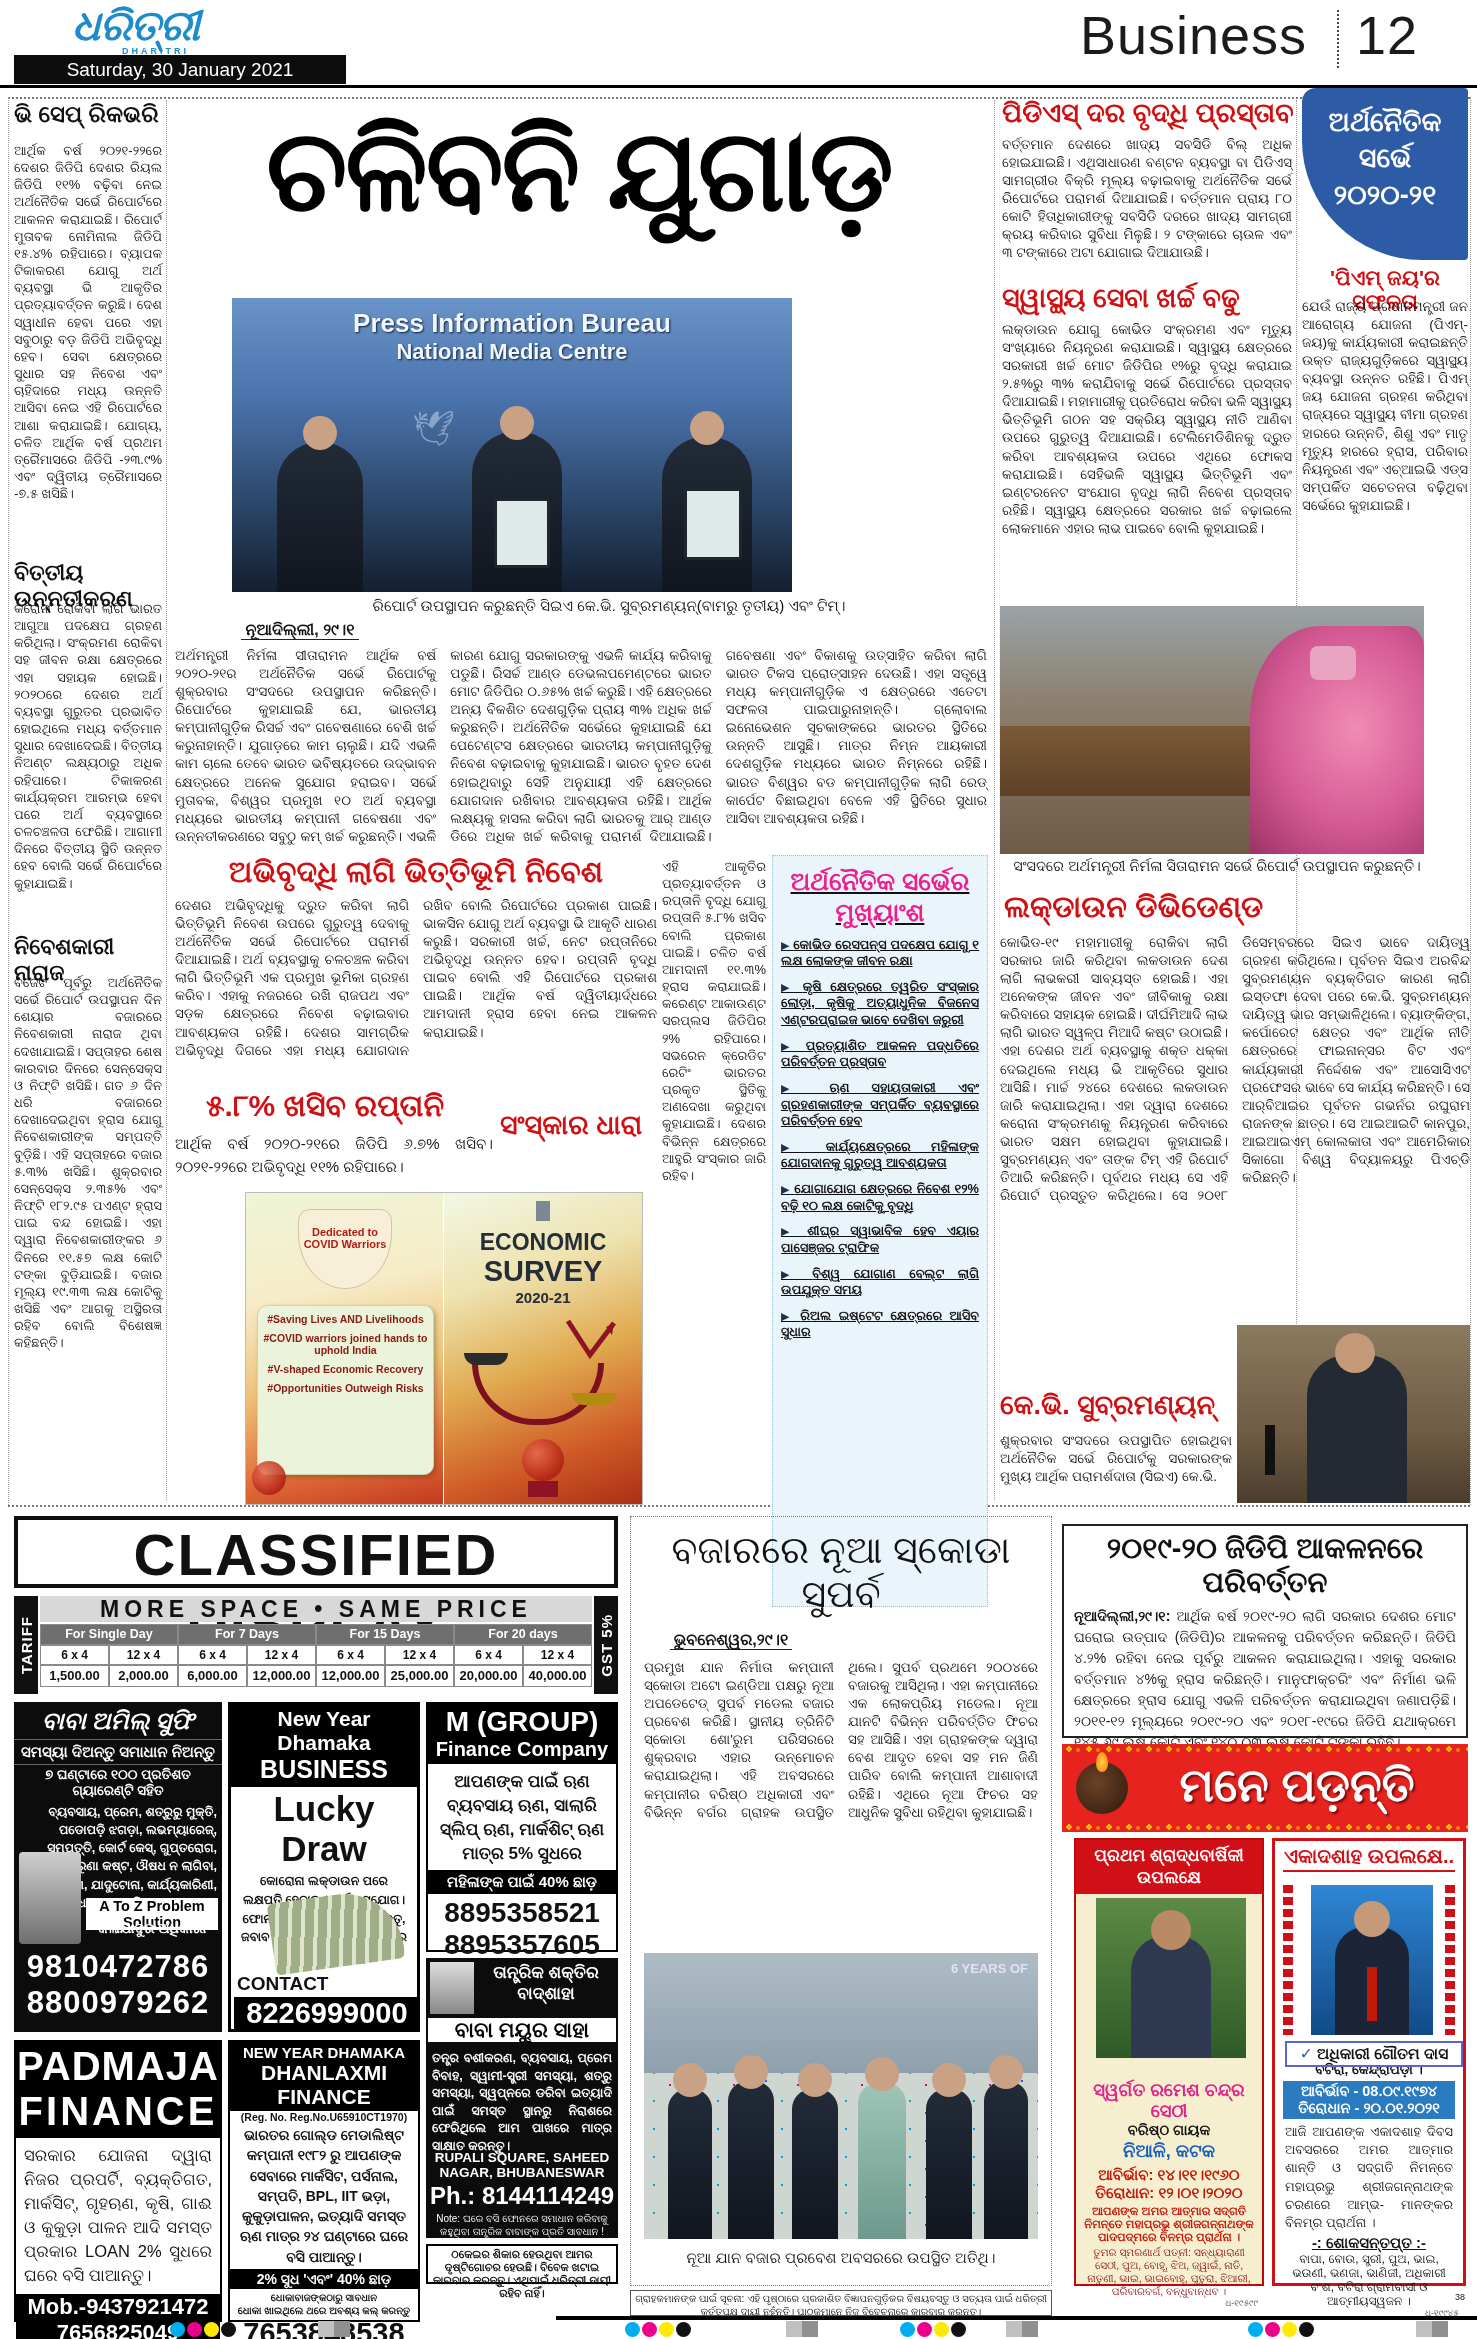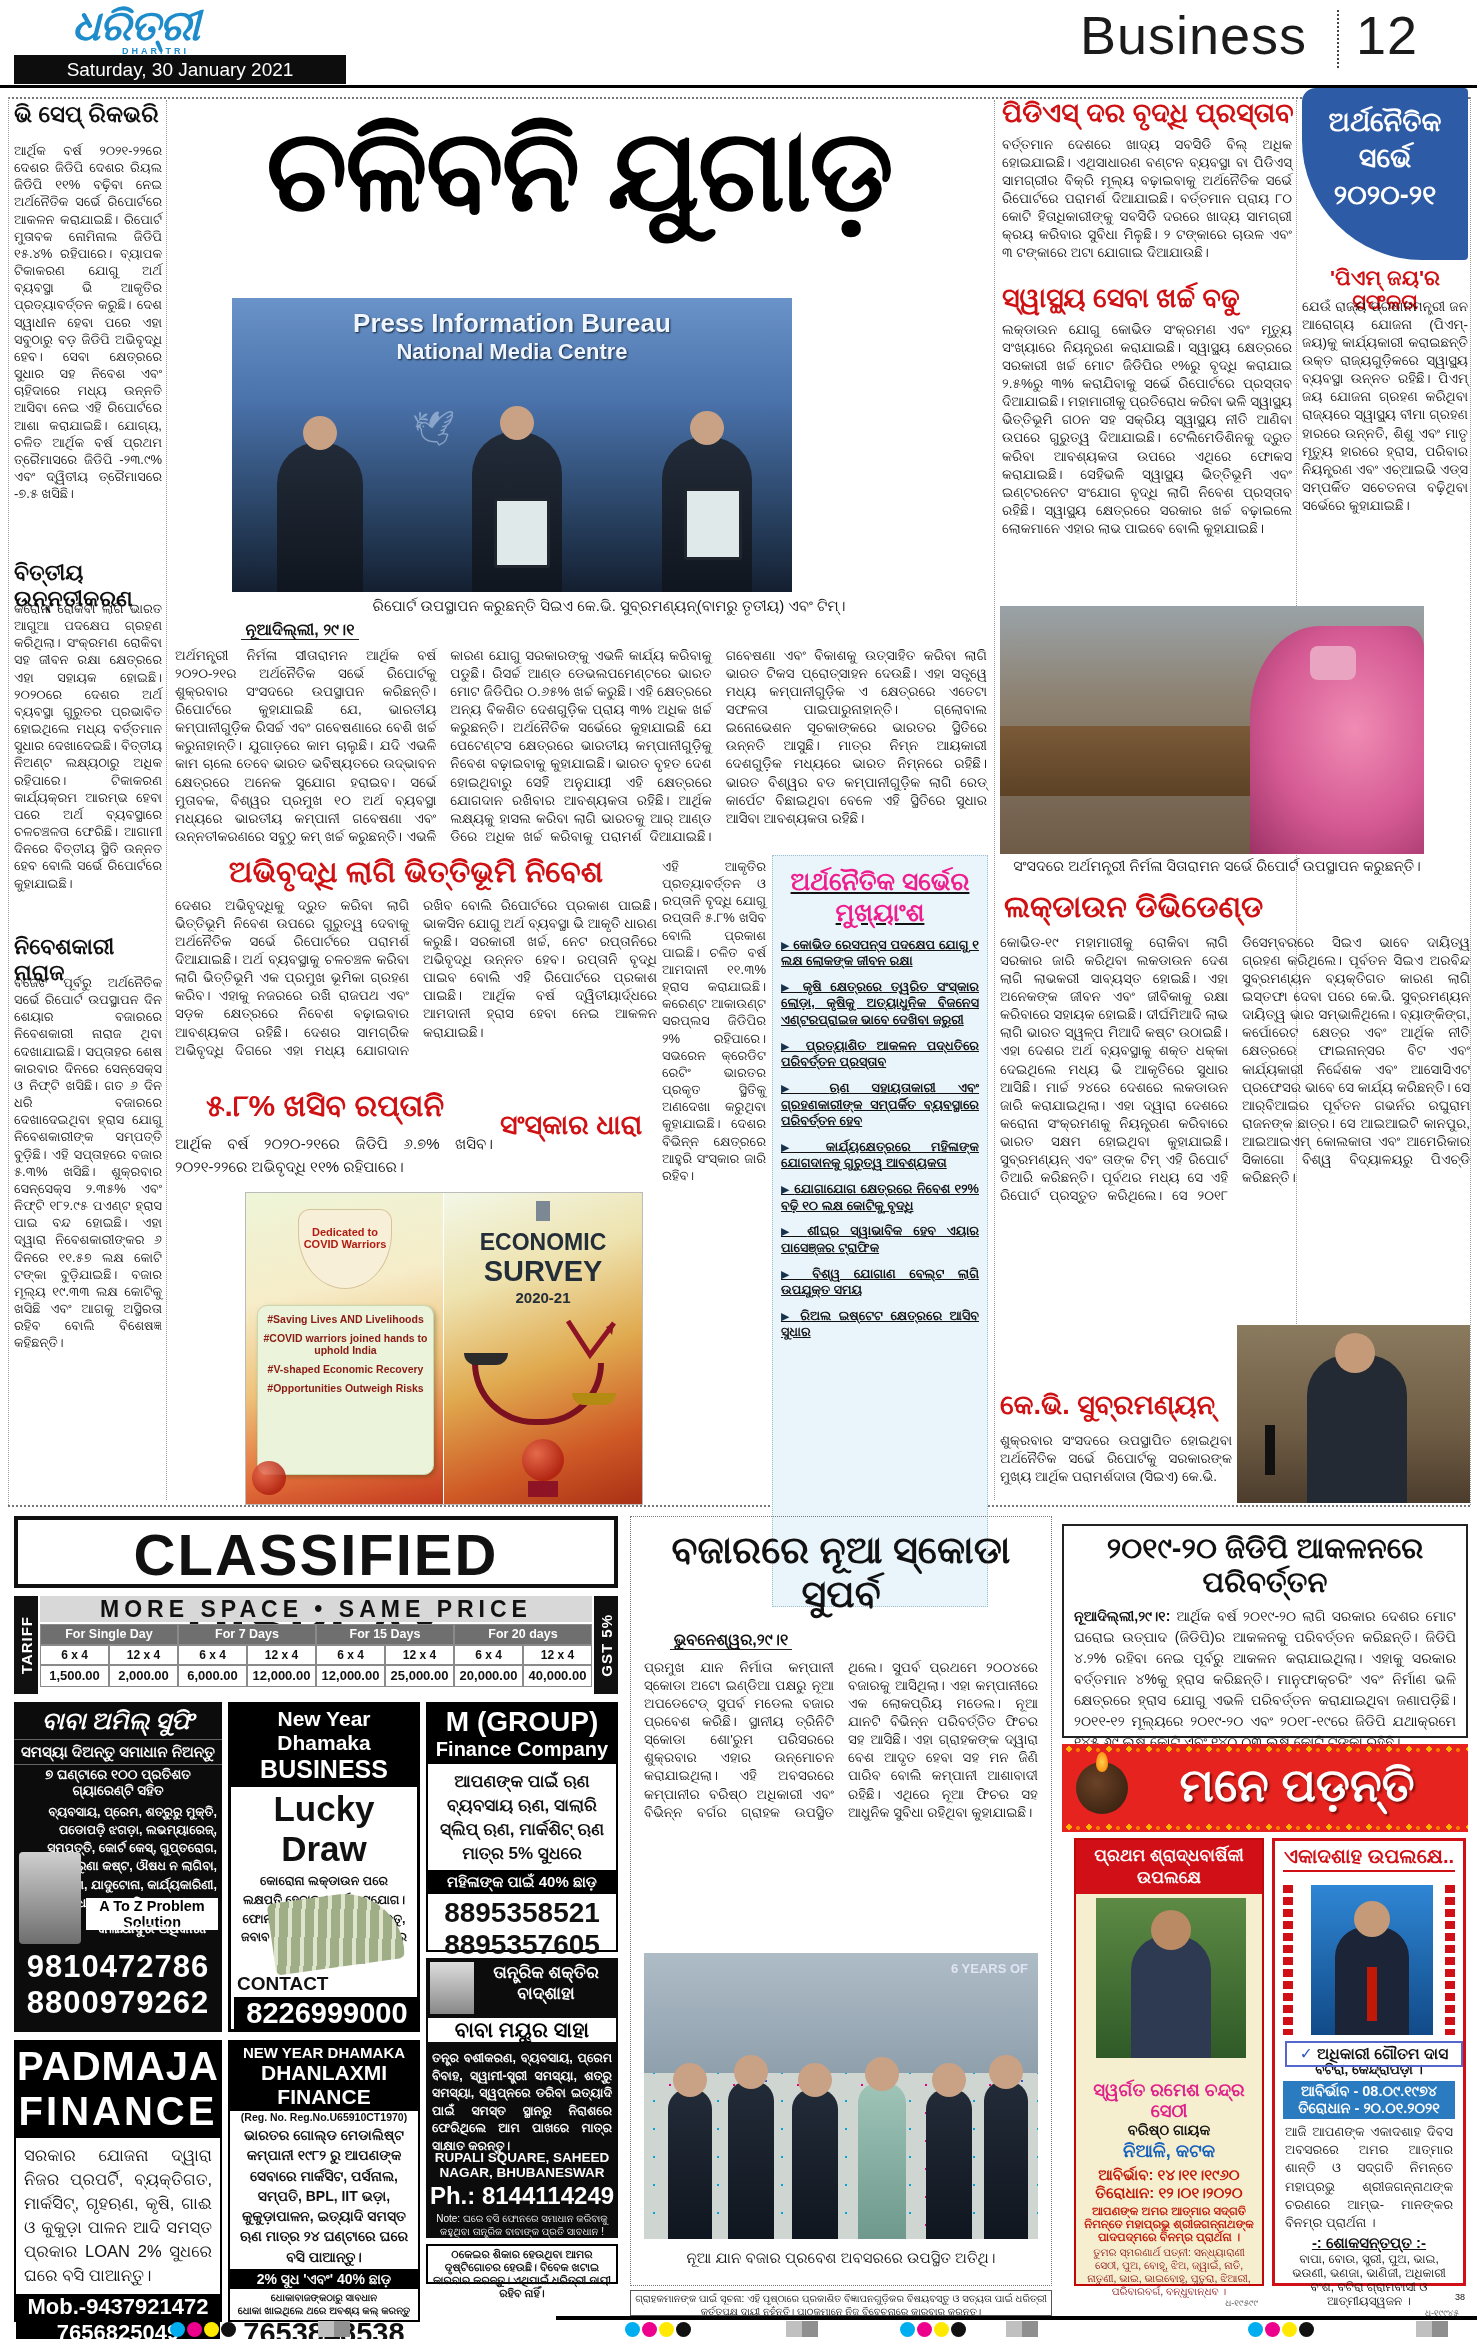--- a/index.html
+++ b/index.html
@@ -307,21 +307,21 @@
     <div class="ab" style="left:52px;top:4px;width:136px;font-size:17px;font-weight:800;line-height:1.25;">ତାନ୍ତ୍ରିକ ଶକ୍ତିର ବାଦ୍‌ଶାହା</div>
     <div class="ab" style="left:2px;top:60px;width:188px;background:#fff;color:#000;font-size:21px;font-weight:800;">ବାବା ମୟୁର ସାହା</div>
     <div class="ab jt" style="left:6px;top:92px;width:180px;font-size:12.5px;font-weight:700;line-height:1.4;">ତନ୍ତ୍ର ବଶୀକରଣ, ବ୍ୟବସାୟ, ପ୍ରେମ ବିବାହ, ସ୍ୱାମୀ-ସ୍ତ୍ରୀ ସମସ୍ୟା, ଶତ୍ରୁ ସମସ୍ୟା, ସ୍ୱପ୍ନରେ ଡରିବା ଇତ୍ୟାଦି ପାଇଁ ସମସ୍ତ ସ୍ଥାନରୁ ନିରାଶରେ ଫେରିଥିଲେ ଆମ ପାଖରେ ମାତ୍ର ସାକ୍ଷାତ କରନ୍ତୁ।</div>
     <div class="ab" style="left:2px;top:192px;width:188px;font-size:13.5px;font-weight:800;">RUPALI SQUARE, SAHEED NAGAR, BHUBANESWAR</div>
     <div class="ab" style="left:2px;top:224px;width:188px;font-size:24px;font-weight:900;">Ph.: 8144114249</div>
     <div class="ab tiny" style="left:4px;top:254px;width:184px;">Note: ଘରେ ବସି ଫୋନରେ ସମାଧାନ କରିବାକୁ କହୁଥିବା ତାନ୍ତ୍ରିକ ବାବାଙ୍କ ପ୍ରତି ସାବଧାନ !</div>
   </div>
   <div class="ab ct" style="left:426px;top:2244px;width:192px;height:40px;border:2px solid #000;font-size:11px;font-weight:700;box-sizing:border-box;padding:2px;">ଠକେଇର ଶିକାର ହେଉଥିବା ଆମର ଦୃଷ୍ଟିଗୋଚର ହେଉଛି। ବିବେକ ଖଟାଇ କାରବାର କରନ୍ତୁ। ଏଥିପାଇଁ ଧରିତ୍ରୀ ଦାୟୀ ରହିବ ନାହିଁ।</div>
 
   <div class="ab" style="left:630px;top:1516px;width:422px;height:770px;border:1px dotted #777;box-sizing:border-box;">
-    <div class="ct" style="font-size:38px;font-weight:700;margin-top:12px;">ବଜାରରେ ନୂଆ ସ୍କୋଡା ସୁପର୍ବ</div>
+    <div class="ct" style="font-size:38px;font-weight:400;margin-top:12px;">ବଜାରରେ ନୂଆ ସ୍କୋଡା ସୁପର୍ବ</div>
     <div class="dateline" style="margin-top:14px;width:200px;"><span>ଭୁବନେଶ୍ୱର,୨୯।୧</span></div>
     <div class="body-txt jt cols2" style="margin:10px 13px 0 13px;height:300px;">ପ୍ରମୁଖ ଯାନ ନିର୍ମାତା କମ୍ପାନୀ ସ୍କୋଡା ଅଟୋ ଇଣ୍ଡିଆ ପକ୍ଷରୁ ନୂଆ ଅପଡେଟେଡ୍ ସୁପର୍ବ ମଡେଲ ବଜାର ପ୍ରବେଶ କରିଛି। ସ୍ଥାନୀୟ ତ୍ରିନିଟି ସ୍କୋଡା ଶୋ'ରୁମ ପରିସରରେ ଶୁକ୍ରବାର ଏହାର ଉନ୍ମୋଚନ କରାଯାଇଥିଲା। ଏହି ଅବସରରେ କମ୍ପାନୀର ବରିଷ୍ଠ ଅଧିକାରୀ ଏବଂ ବିଭିନ୍ନ ବର୍ଗର ଗ୍ରାହକ ଉପସ୍ଥିତ ଥିଲେ। ସୁପର୍ବ ପ୍ରଥମେ ୨୦୦୪ରେ ବଜାରକୁ ଆସିଥିଲା। ଏହା କମ୍ପାନୀରେ ଏକ ଲୋକପ୍ରିୟ ମଡେଲ। ନୂଆ ଯାନଟି ବିଭିନ୍ନ ପରିବର୍ତ୍ତିତ ଫିଚର ସହ ଆସିଛି। ଏହା ଗ୍ରାହକଙ୍କ ଦ୍ୱାରା ବେଶ ଆଦୃତ ହେବା ସହ ମନ ଜିଣି ପାରିବ ବୋଲି କମ୍ପାନୀ ଆଶାବାଦୀ ରହିଛି। ଏଥିରେ ନୂଆ ଫିଚର ସହ ଆଧୁନିକ ସୁବିଧା ରହିଥିବା କୁହାଯାଇଛି।</div>
     <div class="photo ab confetti" style="left:13px;top:436px;width:394px;height:286px;background-color:#cfd6d2;">
       <div class="ab" style="left:0;top:0;width:394px;height:120px;background:linear-gradient(180deg,#aebcc6,#8fa0ad);"></div>
       <div class="ab" style="right:10px;top:8px;color:#eef;font-weight:800;font-size:13px;opacity:.8;">6 YEARS OF</div>
       <div class="person" style="left:24px;width:44px;height:150px;border-radius:20px 20px 0 0;"></div>
       <div class="person" style="left:84px;width:46px;height:158px;border-radius:20px 20px 0 0;"></div>
       <div class="person" style="left:148px;width:46px;height:150px;border-radius:20px 20px 0 0;"></div>
       <div class="person" style="left:214px;width:48px;height:156px;border-radius:20px 20px 0 0;background:linear-gradient(180deg,#9fc4b8,#6e998c);"></div>
       <div class="person" style="left:282px;width:46px;height:150px;border-radius:20px 20px 0 0;"></div>

